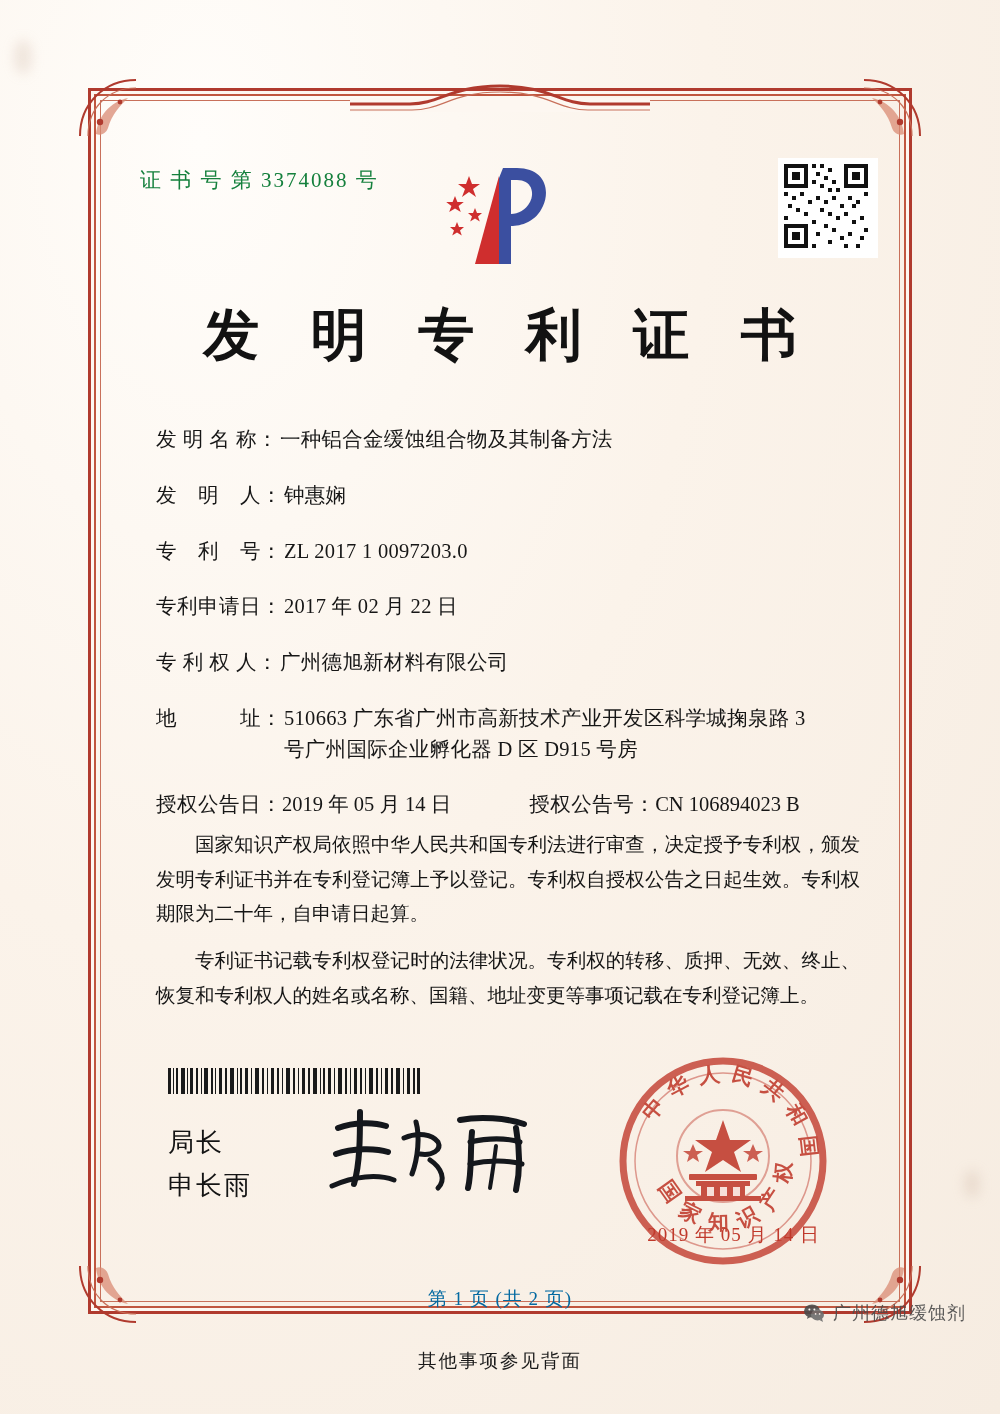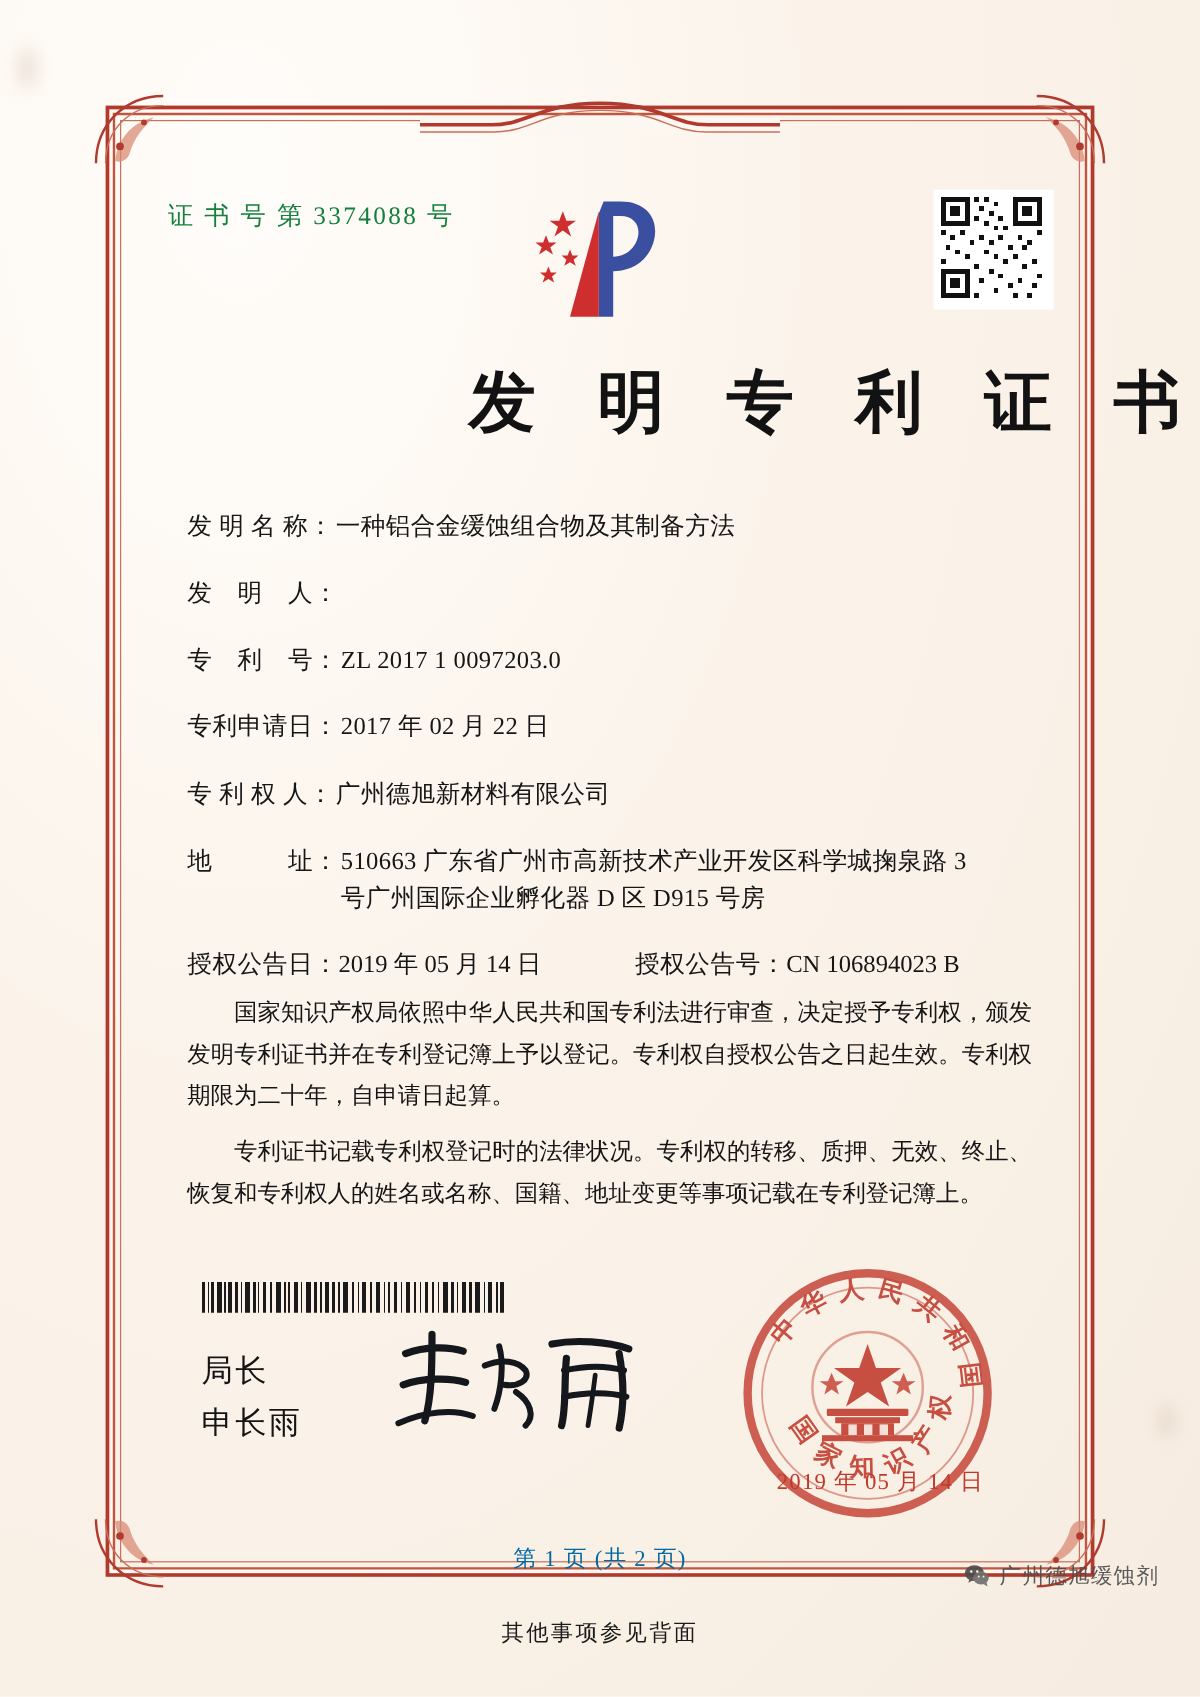--- a/index.html
+++ b/index.html
@@ -91,21 +91,21 @@
     transform: translateX(-50%);
     width: 150px;
     height: 115px;
   }
 
   .title {
     position: absolute;
     left: 0;
     right: 0;
     top: 298px;
-    text-align: right;
+    text-align: center;
     font-size: 56px;
     letter-spacing: 16px;
     text-indent: 16px;
     font-weight: bold;
     color: #121212;
     font-family: "DejaVu Serif", "Liberation Serif", serif;
   }
 
   
   .fields {
@@ -384,20 +384,21 @@
 
   <div class="title">发 明 专 利 证 书</div>
 
   <div class="fields">
     <div class="row">
       <span class="lbl">发 明 名 称：</span>
       <span class="val">一种铝合金缓蚀组合物及其制备方法</span>
     </div>
     <div class="row">
       <span class="lbl">发　明　人：</span>
+      <span class="val">钟惠娴</span>
     </div>
     <div class="row">
       <span class="lbl">专　利　号：</span>
       <span class="val">ZL 2017 1 0097203.0</span>
     </div>
     <div class="row">
       <span class="lbl">专利申请日：</span>
       <span class="val">2017 年 02 月 22 日</span>
     </div>
     <div class="row">

